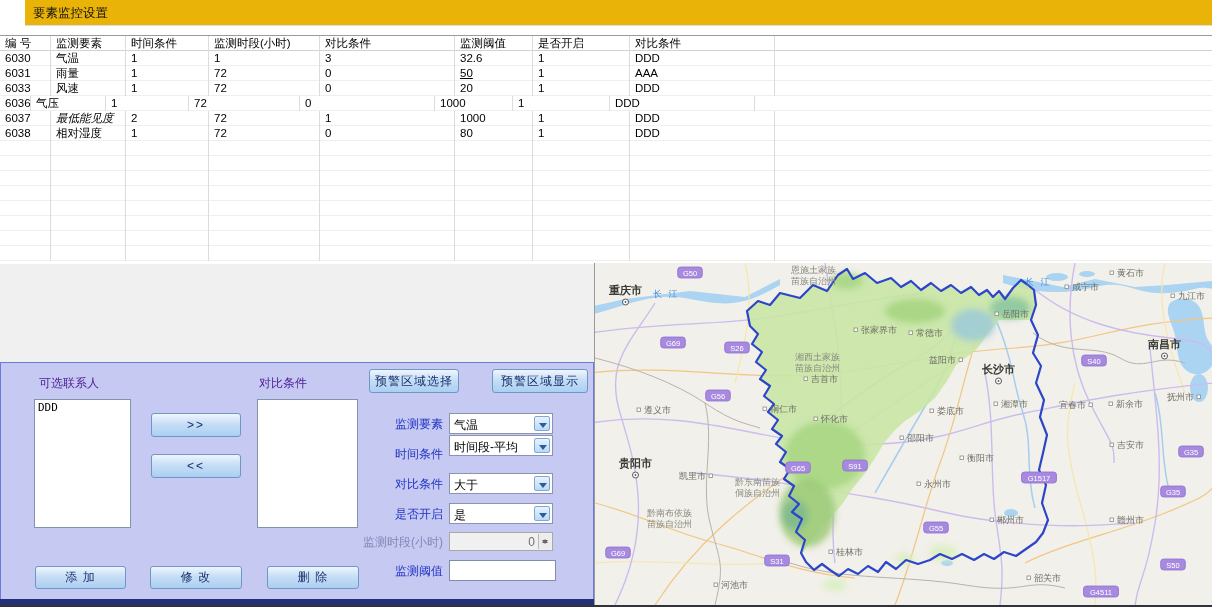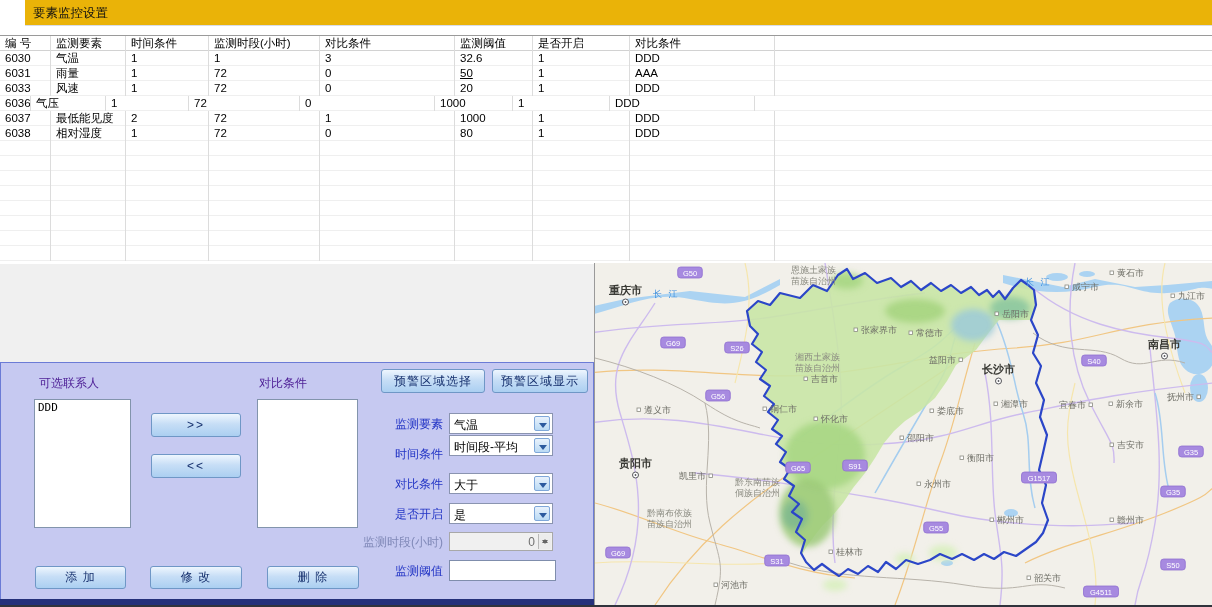--- a/index.html
+++ b/index.html
@@ -122,21 +122,21 @@
           <div class="tcell" style="width: 83px;">1</div>
           <div class="tcell" style="width: 111px;">72</div>
           <div class="tcell" style="width: 135px;">0</div>
           <div class="tcell" style="width: 78px;">1000</div>
           <div class="tcell" style="width: 97px;">1</div>
           <div class="tcell" style="width: 145px;">DDD</div>
           <div class="tcell filler"></div>
         </div>
         <div class="trow ">
           <div class="tcell" style="width: 51px;">6037</div>
-          <div class="tcell" style="width: 75px;">最低能见度</div>
+          <div class="tcell" style="width: 75px; font-style: italic;">最低能见度</div>
           <div class="tcell" style="width: 83px;">2</div>
           <div class="tcell" style="width: 111px;">72</div>
           <div class="tcell" style="width: 135px;">1</div>
           <div class="tcell" style="width: 78px;">1000</div>
           <div class="tcell" style="width: 97px;">1</div>
           <div class="tcell" style="width: 145px;">DDD</div>
           <div class="tcell filler"></div>
         </div>
         <div class="trow ">
           <div class="tcell" style="width: 51px;">6038</div>
@@ -247,21 +247,21 @@
     <div class="plabel" style="left:258px;top:12px;">对比条件</div>
 
     <div class="listbox" id="availlist" style="left:33px;top:36px;width:97px;height:129px;">
         <div class="listitem">DDD</div>
       </div>
     <div class="listbox" id="sellist" style="left:256px;top:36px;width:101px;height:129px;"></div>
 
     <div class="bluebtn small" style="left:150px;top:50px;width:90px;height:24px;">&gt;&gt;</div>
     <div class="bluebtn small" style="left:150px;top:91px;width:90px;height:24px;">&lt;&lt;</div>
 
-    <div class="bluebtn" style="left:380px;top:6px;width:104px;height:24px;">预警区域选择</div>
+    <div class="bluebtn" style="left:368px;top:6px;width:90px;height:24px;">预警区域选择</div>
     <div class="bluebtn" style="left:491px;top:6px;width:96px;height:24px;">预警区域显示</div>
 
     <div class="frow-label" style="left:330px;top:53px;">监测要素</div>
     <div class="combo" style="left:448px;top:50px;">
       <div class="cval">气温</div>
       <div class="cbtn"></div>
     </div>
 
     <div class="frow-label" style="left:330px;top:83px;">时间条件</div>
     <div class="combo" style="left:448px;top:72px;">

